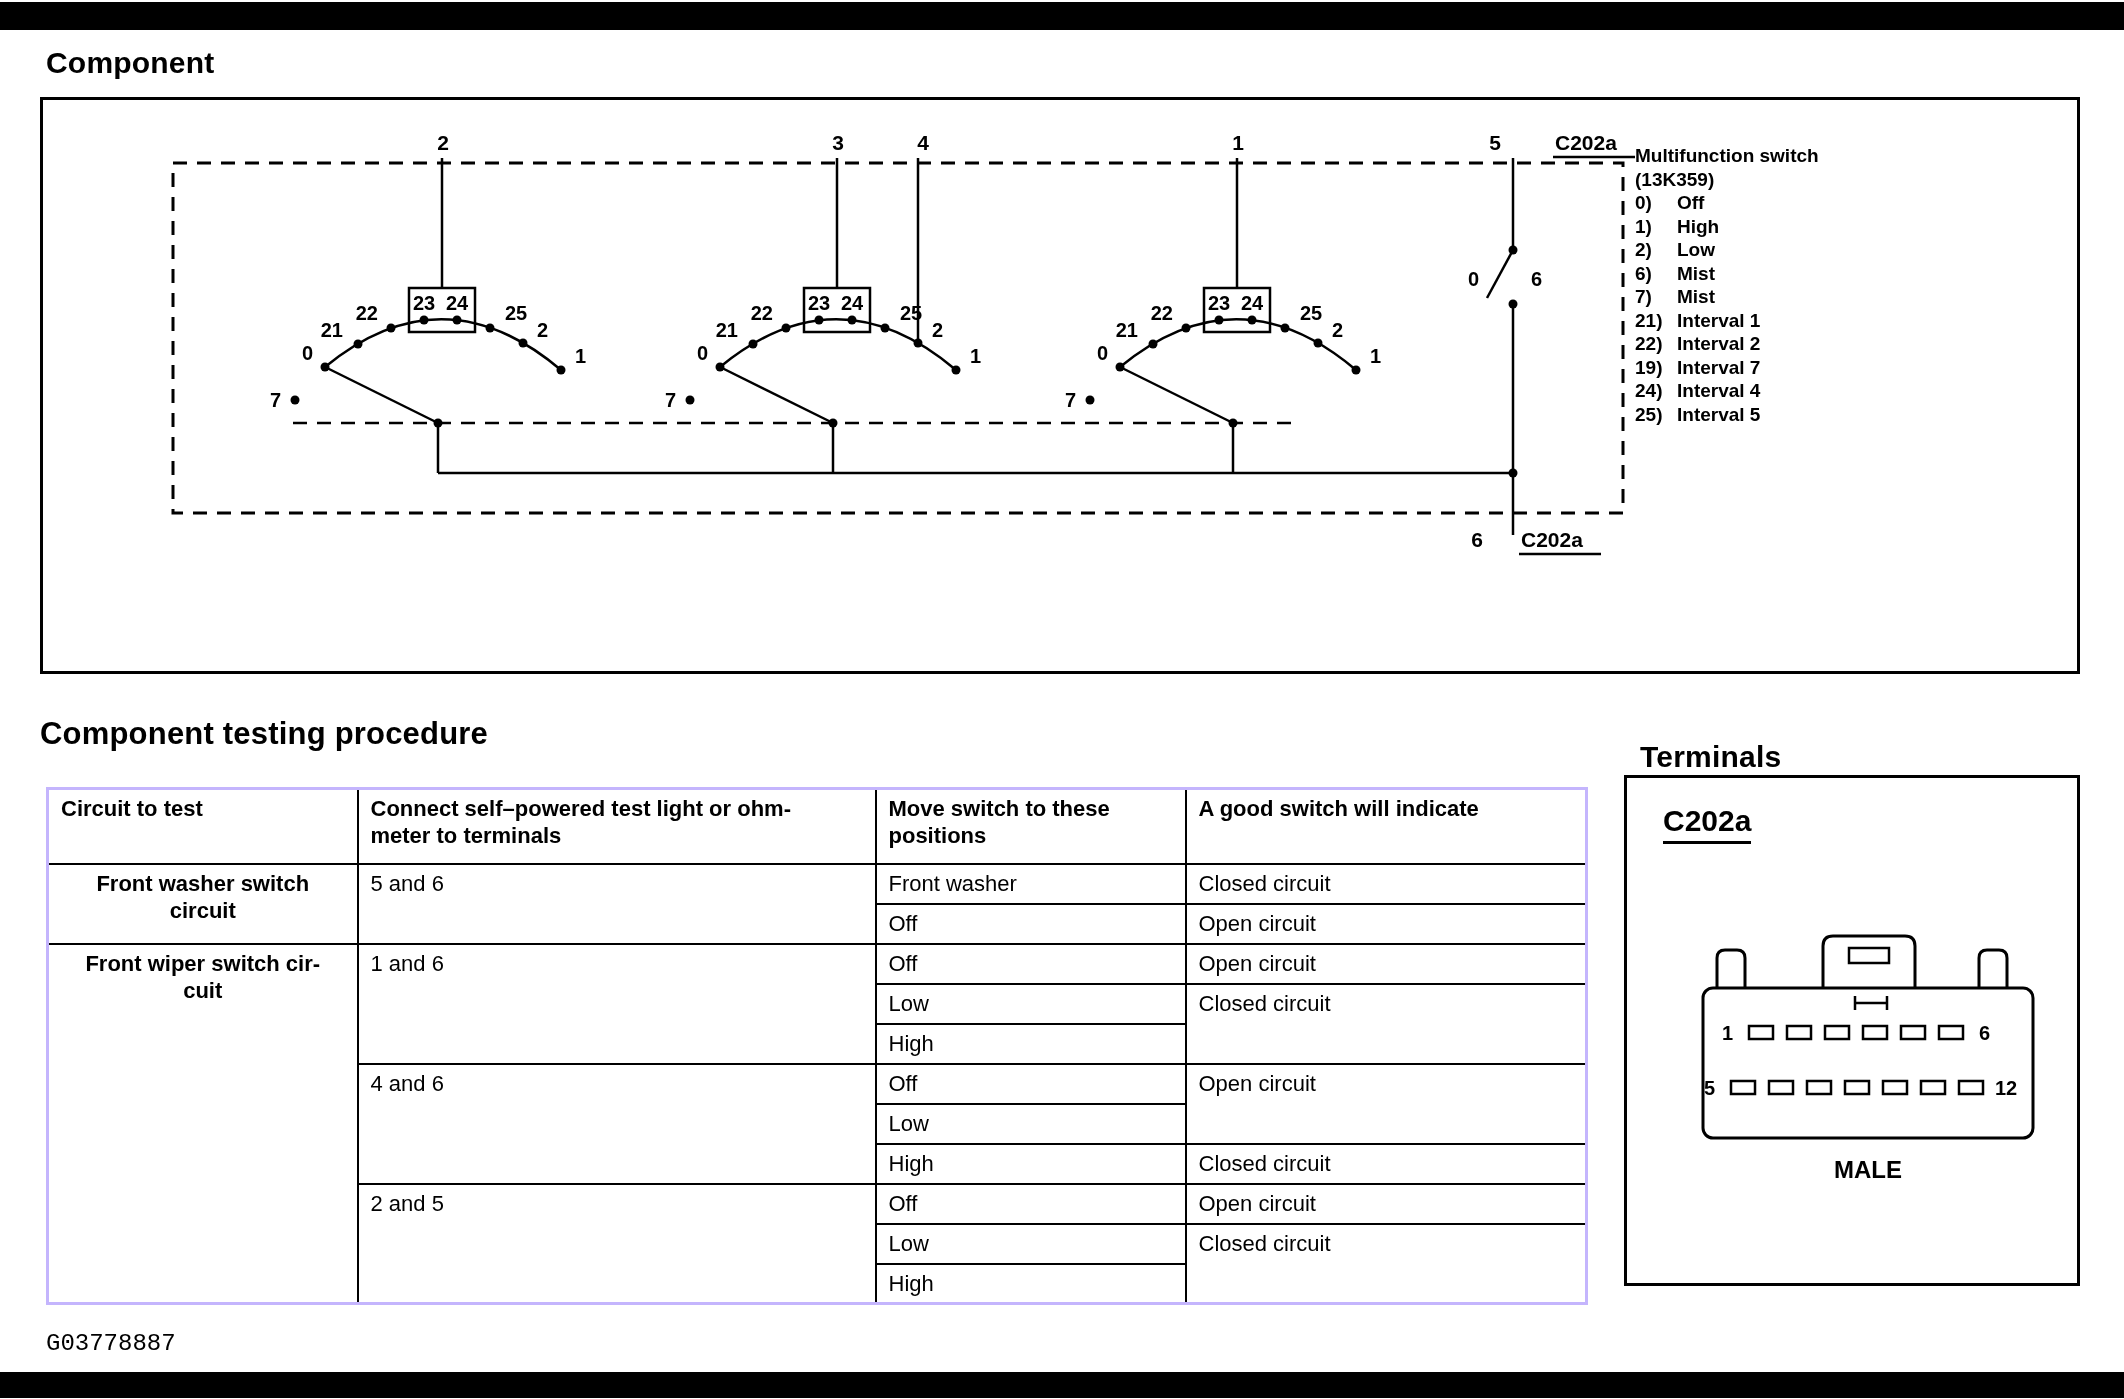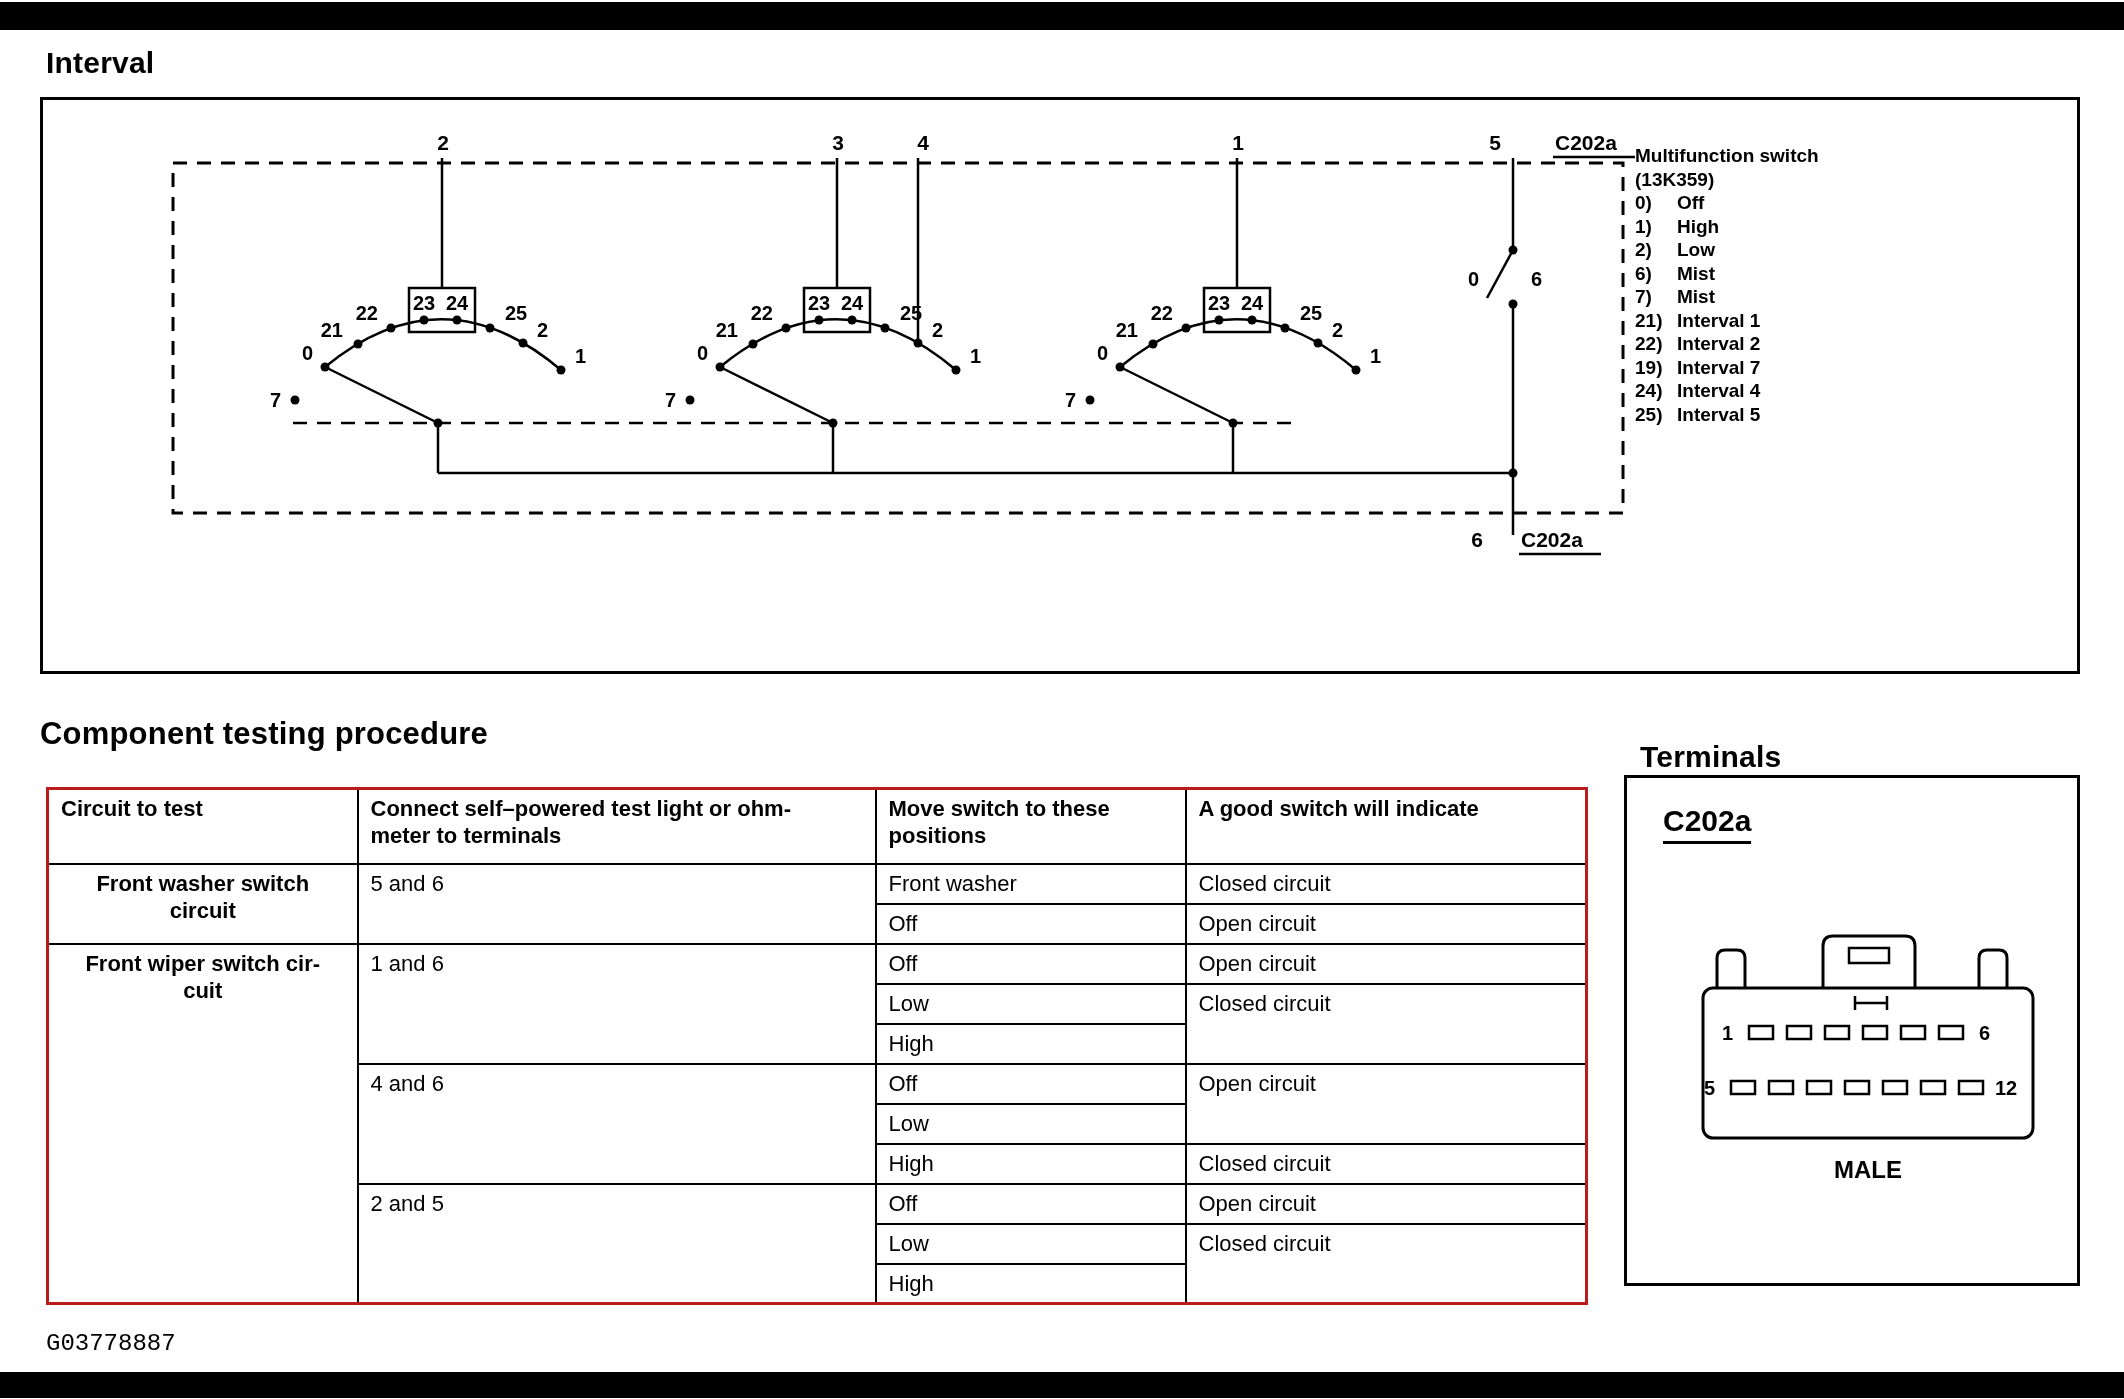--- a/index.html
+++ b/index.html
@@ -37,21 +37,21 @@
 
   #legend {
     position: absolute; left: 1592px; top: 44px; width: 430px;
     font-size: 19px; font-weight: bold; line-height: 23.5px;
   }
   .legend-row .lk { display: inline-block; width: 42px; }
 
   #testing-table {
     position: absolute; left: 46px; top: 787px;
     border-collapse: collapse;
-    border: 3px solid #b91c1c;
+    border: 3px solid #c4b5fd;
     table-layout: fixed;
   }
   #testing-table th, #testing-table td {
     border: 2px solid #000;
     font-size: 22px;
     line-height: 27px;
     padding: 5px 12px 4px 12px;
     text-align: left;
     vertical-align: top;
     white-space: pre-line;
@@ -80,21 +80,21 @@
     font-size: 24px;
     font-family: Liberation Mono, monospace;
   }
 </style>
 </head>
 <body>
 
 <div class="bar" id="bar-top"></div>
 <div class="bar" id="bar-bottom"></div>
 
-<div class="section-heading" id="schematic-heading">Interval</div>
+<div class="section-heading" id="schematic-heading">Component</div>
 
 <div id="schematic-box">
   <svg width="2034" height="571" viewBox="0 0 2034 571">
     <g stroke="#000" stroke-width="2.5" fill="none">
 
       <rect x="130" y="63" width="1450" height="350" stroke-width="3" stroke-dasharray="14 10"></rect>
 
       <path d="M399,58 V188"></path>
       <path d="M794,58 V188"></path>
       <path d="M875,58 V243"></path>

